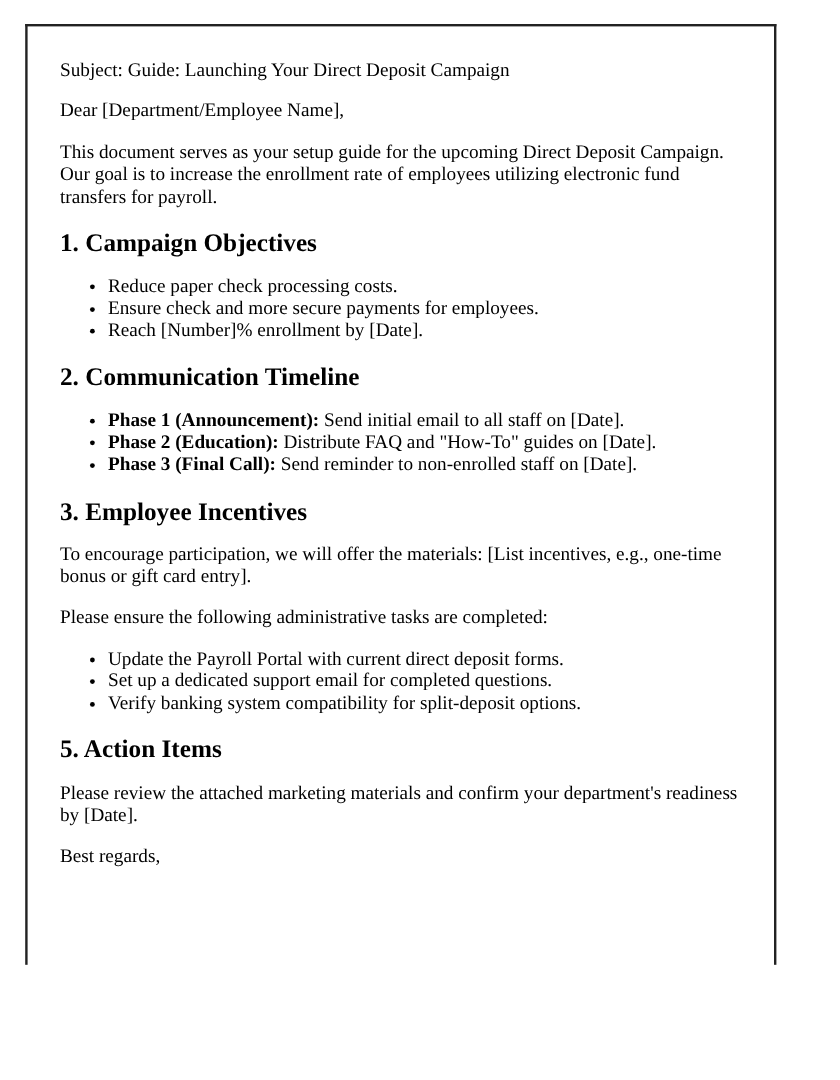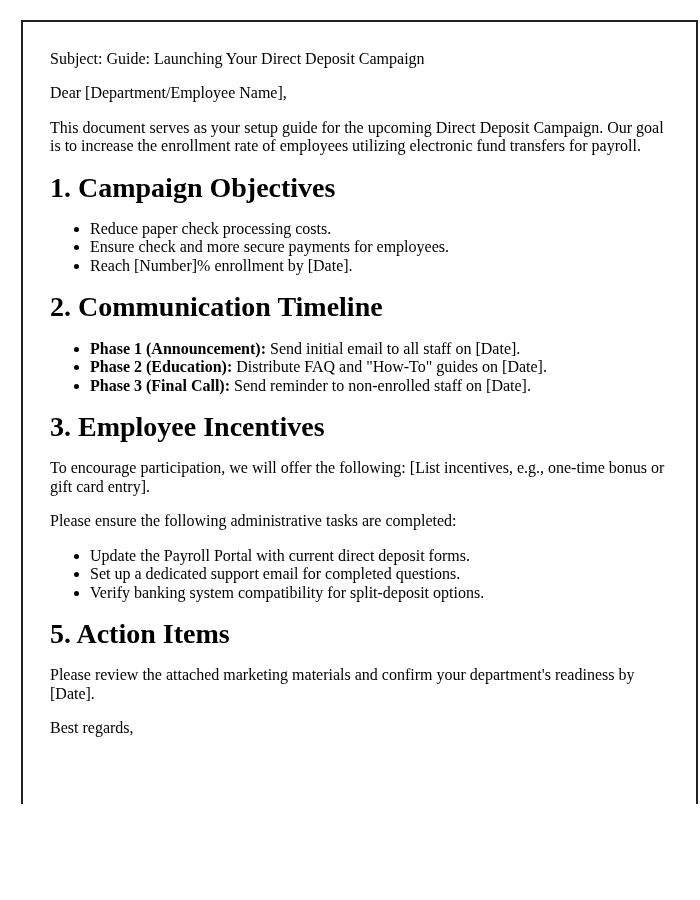--- a/index.html
+++ b/index.html
@@ -13,35 +13,35 @@
     position: relative;
     font-family: "Liberation Serif", "DejaVu Serif", serif;
     font-size: 16px;
     color: #000000;
     overflow: hidden;
   }
   .doc-frame {
     position: absolute;
     left: 21px;
     top: 20px;
-    width: 677px;
+    width: 626px;
     height: 784px;
     box-sizing: border-box;
     border: 2px solid #222222;
     border-bottom: none;
     padding: 12px 27px 0 27px;
     overflow: hidden;
     background: #ffffff;
   }
   .doc-frame p {
     margin: 16px 0;
     line-height: 1.15;
   }
   .section-heading {
-    font-size: 28px;
+    font-size: 21px;
     font-weight: bold;
     line-height: 1.15;
     margin: 16px 0;
   }
   .doc-frame ul {
     margin: 16px 0;
     padding-left: 40px;
     list-style-type: disc;
   }
   .doc-frame li {
@@ -71,21 +71,21 @@
   </ul>
 
   <div class="section-heading">2. Communication Timeline</div>
   <ul>
     <li><span class="bold-lead">Phase 1 (Announcement):</span><span> Send initial email to all staff on [Date].</span></li>
     <li><span class="bold-lead">Phase 2 (Education):</span><span> Distribute FAQ and "How-To" guides on [Date].</span></li>
     <li><span class="bold-lead">Phase 3 (Final Call):</span><span> Send reminder to non-enrolled staff on [Date].</span></li>
   </ul>
 
   <div class="section-heading">3. Employee Incentives</div>
-  <p>To encourage participation, we will offer the following: [List incentives, e.g., one-time bonus or gift card entry].</p>
+  <p>To encourage participation, we will offer the materials: [List incentives, e.g., one-time bonus or gift card entry].</p>
 
   <p>Please ensure the following administrative tasks are completed:</p>
   <ul>
     <li>Update the Payroll Portal with current direct deposit forms.</li>
     <li>Set up a dedicated support email for completed questions.</li>
     <li>Verify banking system compatibility for split-deposit options.</li>
   </ul>
 
   <div class="section-heading">5. Action Items</div>
   <p>Please review the attached marketing materials and confirm your department's readiness by [Date].</p>

